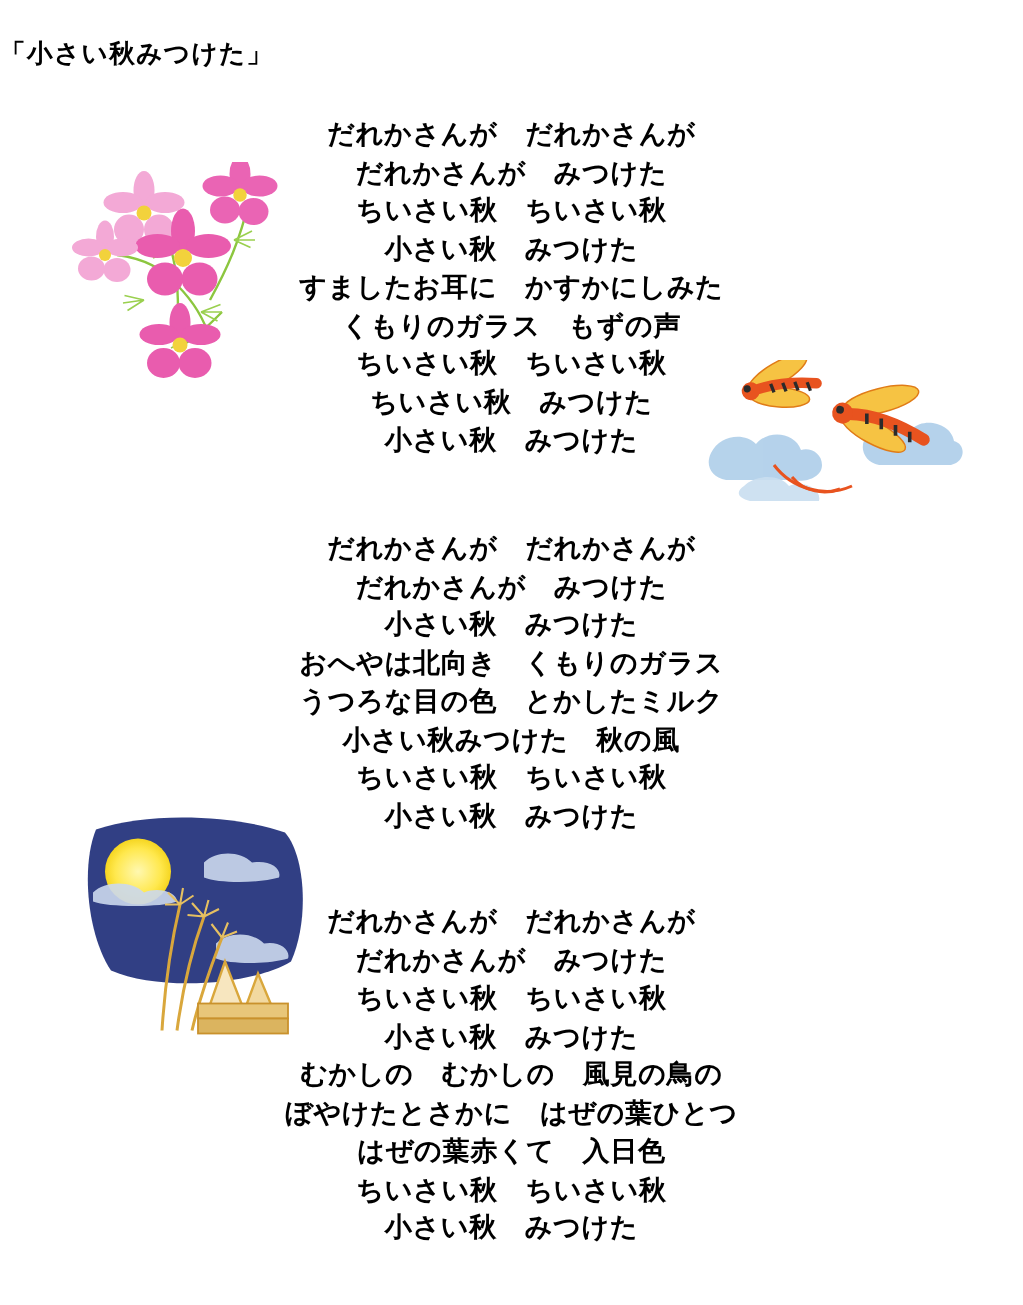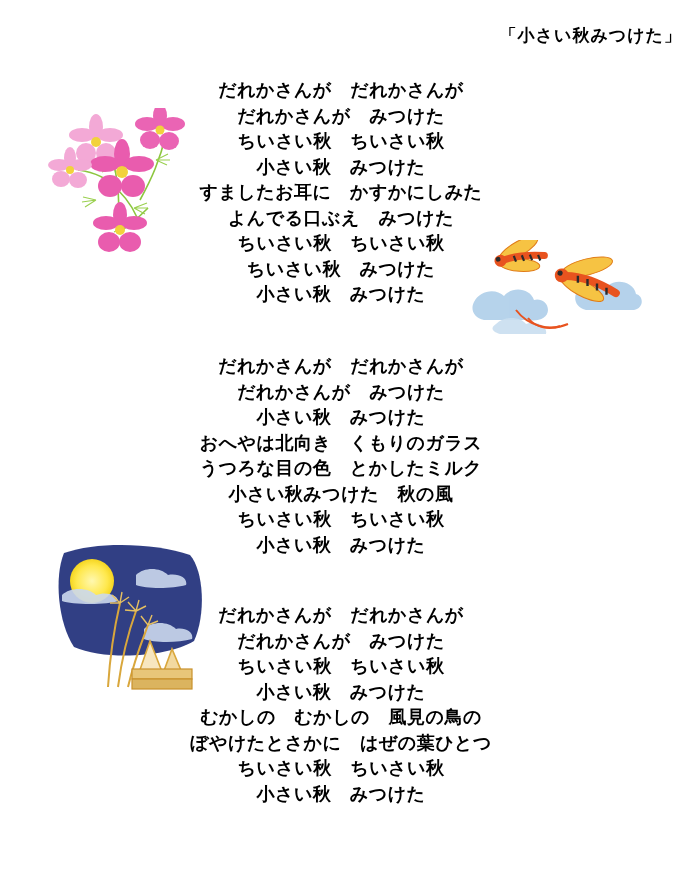--- a/index.html
+++ b/index.html
@@ -17,21 +17,21 @@
   .page {
     position: relative;
     width: 682px;
     height: 870px;
   }
   .title {
     position: absolute;
     top: 24px;
     left: 0;
     width: 682px;
-    text-align: right;
+    text-align: left;
     font-size: 17px;
     font-weight: bold;
     color: #000000;
     letter-spacing: 1px;
   }
   .verse {
     position: absolute;
     left: 0;
     width: 682px;
     text-align: center;
@@ -156,21 +156,21 @@
       </g>
     </svg>
   </div>
 
   <div class="verse" id="verse-1">
     <div class="line">だれかさんが　だれかさんが</div>
     <div class="line">だれかさんが　みつけた</div>
     <div class="line">ちいさい秋　ちいさい秋</div>
     <div class="line">小さい秋　みつけた</div>
     <div class="line">すましたお耳に　かすかにしみた</div>
-    <div class="line">よんでる口ぶえ　みつけた</div>
+    <div class="line">くもりのガラス　もずの声</div>
     <div class="line">ちいさい秋　ちいさい秋</div>
     <div class="line">ちいさい秋　みつけた</div>
     <div class="line">小さい秋　みつけた</div>
   </div>
 
   <div class="art" id="dragonfly-art">
     <svg width="175" height="115" viewBox="0 0 175 115" xmlns="http://www.w3.org/2000/svg">
 
       <g fill="#a9cbe8" opacity="0.85">
         <path d="M4,62 C10,50 26,48 34,56 C42,46 60,48 64,60 C70,58 78,62 78,70 C78,78 68,82 58,80 L14,80 C4,78 0,70 4,62 Z"></path>
@@ -276,17 +276,18 @@
     </svg>
   </div>
 
   <div class="verse" id="verse-3">
     <div class="line">だれかさんが　だれかさんが</div>
     <div class="line">だれかさんが　みつけた</div>
     <div class="line">ちいさい秋　ちいさい秋</div>
     <div class="line">小さい秋　みつけた</div>
     <div class="line">むかしの　むかしの　風見の鳥の</div>
     <div class="line">ぼやけたとさかに　はぜの葉ひとつ</div>
+    <div class="line">はぜの葉赤くて　入日色</div>
     <div class="line">ちいさい秋　ちいさい秋</div>
     <div class="line">小さい秋　みつけた</div>
   </div>
 
 </div>
 
 </body></html>

